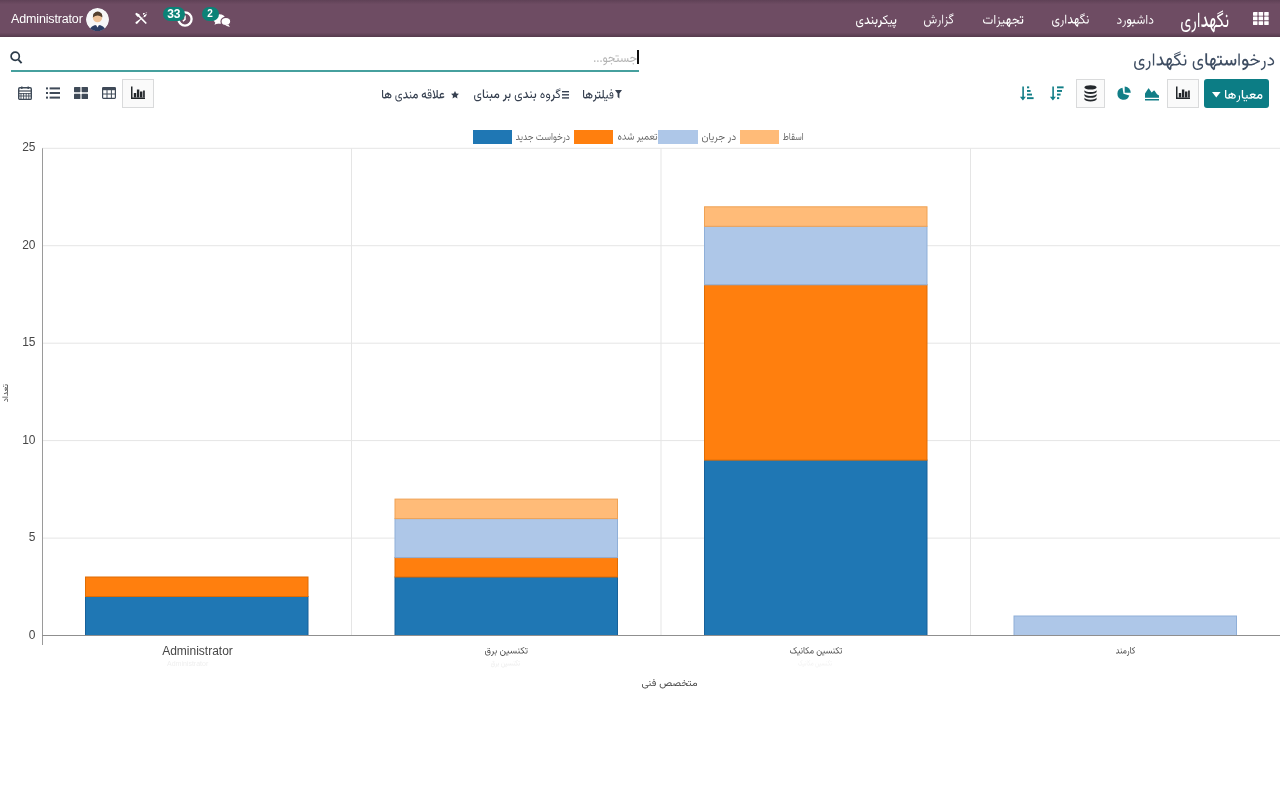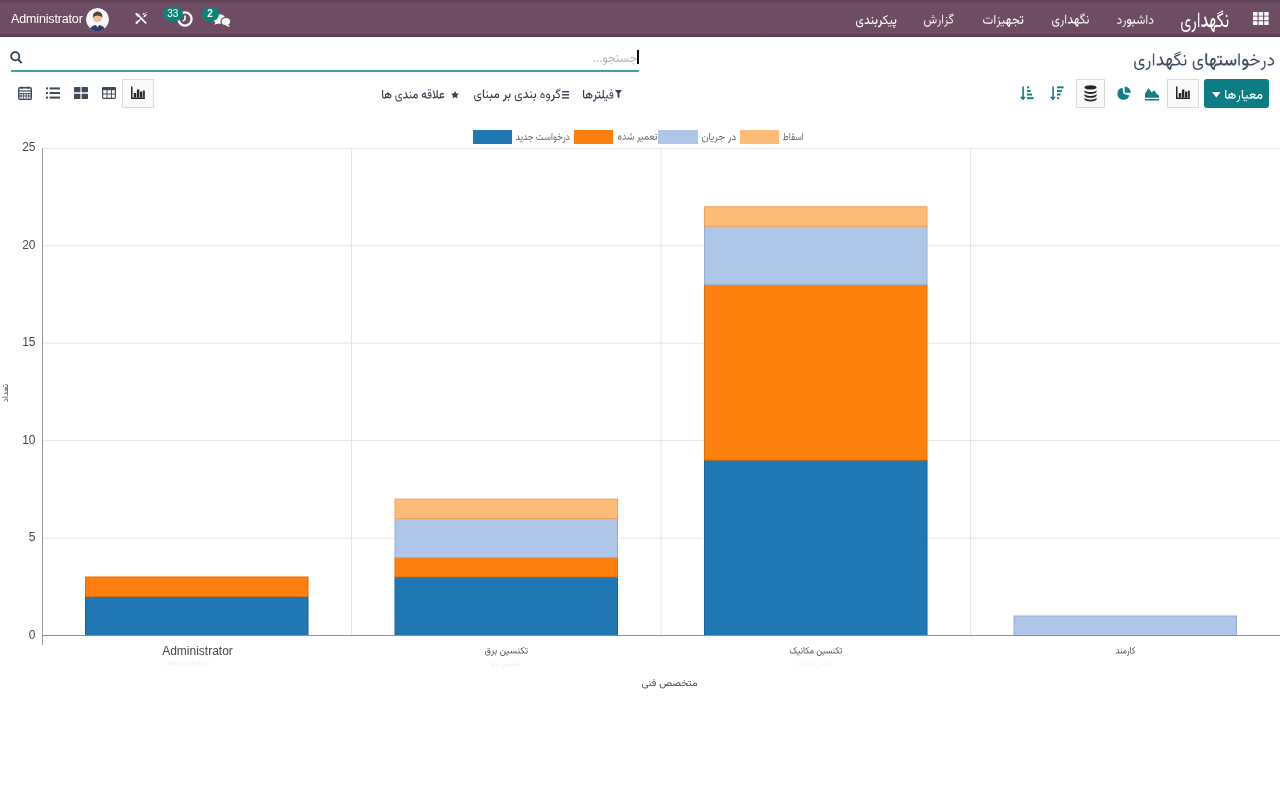--- a/index.html
+++ b/index.html
@@ -68,21 +68,21 @@
 <svg class="abs" style="left:134px;top:12px" width="15" height="14" viewBox="0 0 15 14">
 <g fill="#fff">
 <path d="M2.3 0.8 L1.2 1.9 L3.3 4.7 L4.4 4.7 L11.7 12 L12.9 10.9 L5.6 3.6 L5.6 2.5 Z"></path>
 <path d="M13.1 1.6 a2.8 2.8 0 0 0 -3.5 3.5 L1.4 10.8 a1.2 1.2 0 0 0 1.7 1.7 L8.6 5.9 a2.8 2.8 0 0 0 3.5 -3.5 L10.5 4 L8.9 3.6 L8.5 2 Z" transform="translate(0.4,-0.9)"></path>
 </g>
     </svg>
 <svg class="abs" style="left:176.5px;top:10.5px" width="16" height="16" viewBox="0 0 16 16">
 <circle cx="8" cy="8" r="6.6" fill="none" stroke="#fff" stroke-width="2.3"></circle>
 <path d="M8 4.6 L8 8.4 L5.9 10.2" stroke="#fff" stroke-width="1.5" fill="none"></path>
     </svg>
-<div class="abs" style="left:162.7px;top:7.3px;height:14px;background:#0b8277;border-radius:7px;color:#fff;font-size:10px;font-weight:normal;line-height:14px;padding:0 4.5px">33</div>
+<div class="abs" style="left:162.7px;top:7.3px;height:14px;background:#0b8277;border-radius:7px;color:#fff;font-size:12px;font-weight:bold;line-height:14px;padding:0 4.5px">33</div>
 <svg class="abs" style="left:213px;top:13.5px" width="18" height="13" viewBox="0 0 18 13">
 <g fill="#fff">
         <ellipse cx="6.3" cy="5" rx="6" ry="4.8"></ellipse>
 <path d="M2.6 8 L1.4 10.8 L5.3 9.3 Z"></path>
 <ellipse cx="12.9" cy="7.5" rx="4.9" ry="4.2" stroke="#6e4c63" stroke-width="1.2"></ellipse>
 <path d="M15.4 10.4 L16.9 12.9 L12.2 11.5 Z"></path>
       </g>
     </svg>
 <div class="abs" style="left:201.5px;top:7.3px;height:14px;background:#0b8277;border-radius:7.2px;color:#fff;font-size:10px;font-weight:bold;line-height:14px;padding:0 5.8px">2</div>
 <svg class="abs" style="left:10px;top:51px" width="13" height="14" viewBox="0 0 13 14">

